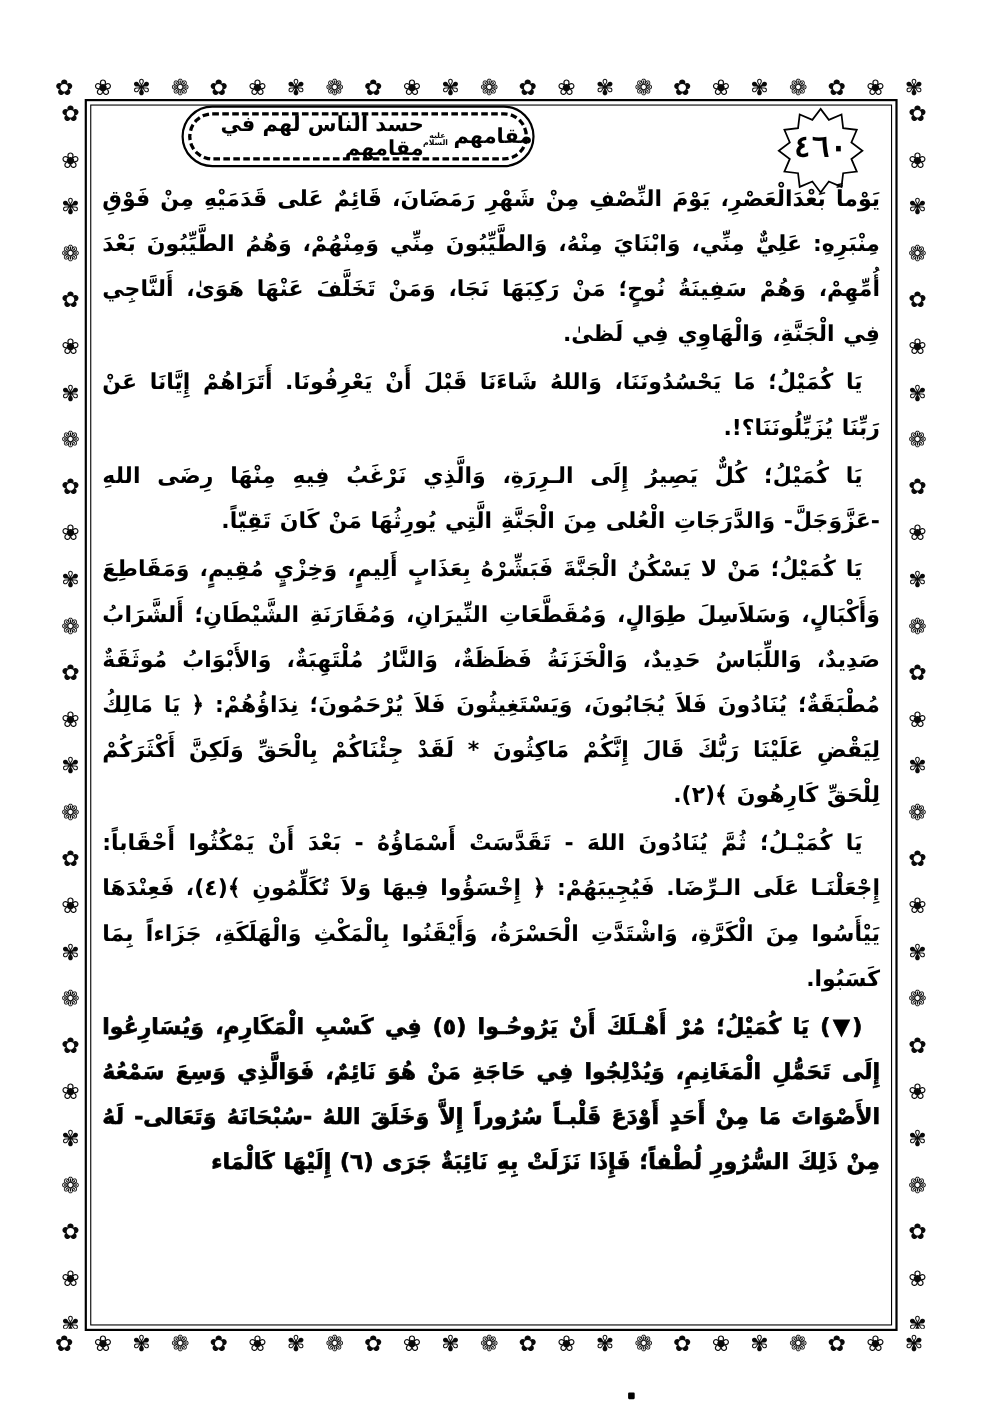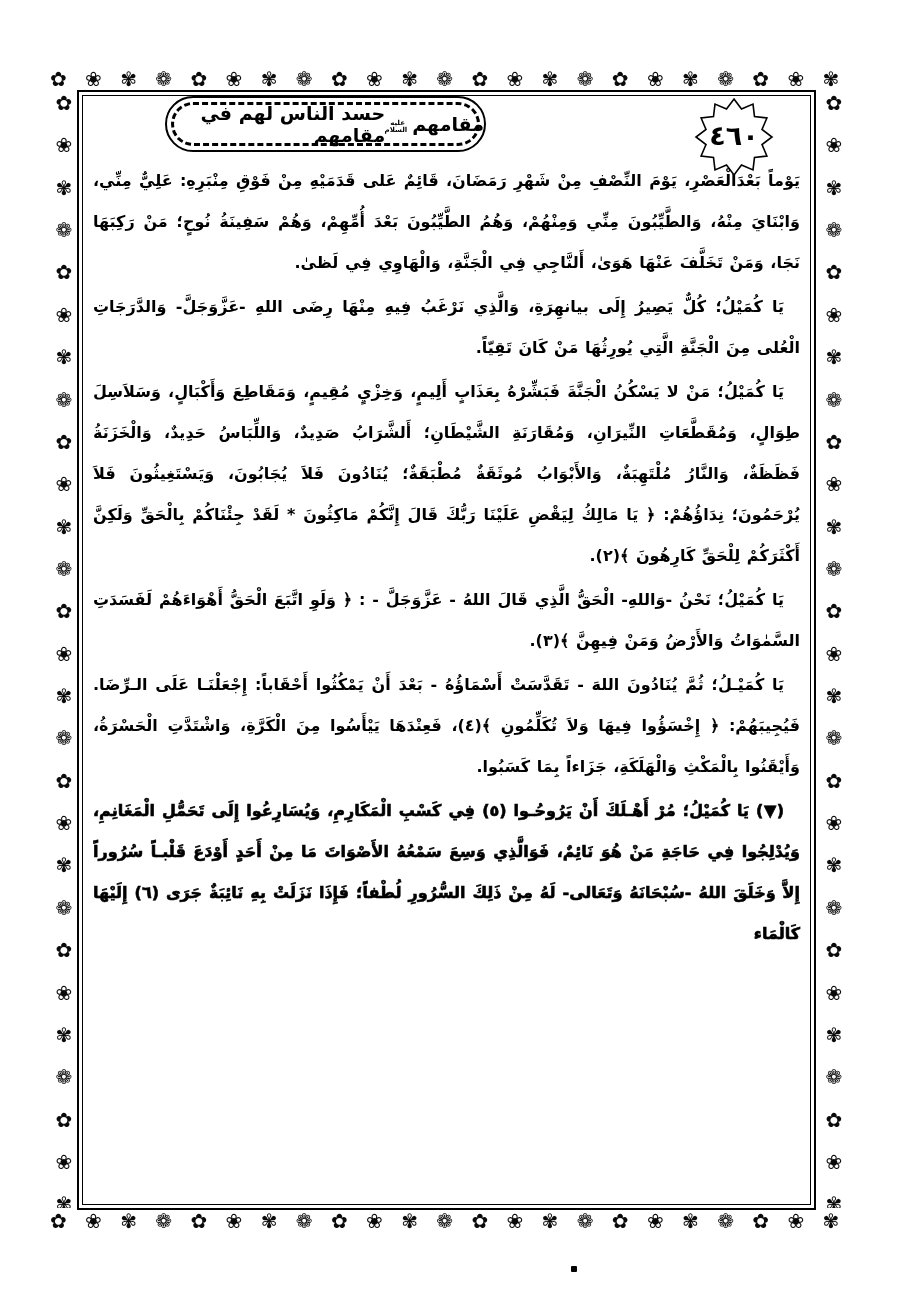--- a/index.html
+++ b/index.html
@@ -20,27 +20,27 @@
          border:2.5px solid #000;background:#fff;overflow:hidden;}
   .frame-inner{position:absolute;inset:3px;border:1.2px solid #000;pointer-events:none;}
   
   .title-pill{position:absolute;left:86px;top:4px;width:317px;height:52px;
               border:2px solid #000;border-radius:28px;}
   .title-pill .dash{position:absolute;inset:4px;border:3px dashed #000;border-radius:22px;}
   .title-text{position:absolute;inset:0;display:flex;align-items:center;justify-content:center;
               direction:rtl;font-size:19px;font-weight:bold;gap:5px;}
   .honorific{display:inline-block;width:17px;font-size:7px;line-height:7px;font-weight:bold;
              text-align:left;transform:translateY(-4px);margin-top:13px;}
-  .starburst{position:absolute;right:36px;top:4px;width:88px;height:82px;}
+  .starburst{position:absolute;right:24px;top:4px;width:88px;height:82px;font-family:Liberation Mono, monospace;}
   .starburst svg{position:absolute;inset:0;}
   .star-num{position:absolute;inset:0;display:flex;align-items:center;justify-content:center;
             font-size:27px;font-weight:bold;padding-bottom:4px;}
   
   .content{position:absolute;top:68px;right:14px;left:14px;direction:rtl;}
-  .content p{margin:0 0 3px 0;font-size:16px;font-weight:bold;line-height:41px;
+  .content p{margin:0 0 3px 0;font-size:20px;font-weight:bold;line-height:41px;
              text-align:justify;text-justify:inter-word;word-spacing:1px;}
   .content p.indent{text-indent:16px;}
   .content p.extra{-webkit-text-stroke:0.6px #000;}
   .ink-dot{position:absolute;left:571px;top:1266px;width:6px;height:6px;background:#000;
            border-radius:1px;}
 </style>
 </head>
 <body>
 
 <div class="border-box">
@@ -64,22 +64,22 @@
 
   <div class="starburst">
     <svg viewBox="0 0 88 82">
       <polygon points="44,3 51.5,13 63,8.1 64.5,20.5 76.9,22 72,33.5 82,41 72,48.5 76.9,60 64.5,61.5 63,73.9 51.5,69 44,79 36.5,69 25,73.9 23.5,61.5 11.1,60 16,48.5 6,41 16,33.5 11.1,22 23.5,20.5 25,8.1 36.5,13" fill="#ffffff" stroke="#000000" stroke-width="1.6"></polygon>
     </svg>
     <div class="star-num">٤٦٠</div>
   </div>
 
   <div class="content">
     <p>يَوْماً بَعْدَالْعَصْرِ، يَوْمَ النِّصْفِ مِنْ شَهْرِ رَمَضَانَ، قَائِمٌ عَلى قَدَمَيْهِ مِنْ فَوْقِ مِنْبَرِهِ: عَلِيٌّ مِنِّي، وَابْنَايَ مِنْهُ، وَالطَّيِّبُونَ مِنِّي وَمِنْهُمْ، وَهُمُ الطَّيِّبُونَ بَعْدَ أُمِّهِمْ، وَهُمْ سَفِينَةُ نُوحٍ؛ مَنْ رَكِبَهَا نَجَا، وَمَنْ تَخَلَّفَ عَنْهَا هَوَىٰ، أَلنَّاجِي فِي الْجَنَّةِ، وَالْهَاوِي فِي لَظىٰ.</p>
-    <p class="indent">يَا كُمَيْلُ؛ كُلٌّ يَصِيرُ إِلَى بيانهِرَةِ، وَالَّذِي نَرْغَبُ فِيهِ مِنْهَا رِضَى اللهِ -عَزَّوَجَلَّ- وَالدَّرَجَاتِ الْعُلى مِنَ الْجَنَّةِ الَّتِي يُورِثُهَا مَنْ كَانَ تَقِيّاً.</p>
+    <p class="indent">يَا كُمَيْلُ؛ مَا يَحْسُدُونَنَا، وَاللهُ شَاءَنَا قَبْلَ أَنْ يَعْرِفُونَا. أَتَرَاهُمْ إِيَّانَا عَنْ رَبِّنَا يُزَيِّلُونَنَا؟!.</p>
+    <p class="indent">يَا كُمَيْلُ؛ كُلٌّ يَصِيرُ إِلَى الـرِرَةِ، وَالَّذِي نَرْغَبُ فِيهِ مِنْهَا رِضَى اللهِ -عَزَّوَجَلَّ- وَالدَّرَجَاتِ الْعُلى مِنَ الْجَنَّةِ الَّتِي يُورِثُهَا مَنْ كَانَ تَقِيّاً.</p>
     <p class="indent">يَا كُمَيْلُ؛ مَنْ لا يَسْكُنُ الْجَنَّةَ فَبَشِّرْهُ بِعَذَابٍ أَلِيمٍ، وَخِزْيٍ مُقِيمٍ، وَمَقَاطِعَ وَأَكْبَالٍ، وَسَلاَسِلَ طِوَالٍ، وَمُقَطَّعَاتِ النِّيرَانِ، وَمُقَارَنَةِ الشَّيْطَانِ؛ أَلشَّرَابُ صَدِيدٌ، وَاللِّبَاسُ حَدِيدٌ، وَالْخَزَنَةُ فَظَظَةٌ، وَالنَّارُ مُلْتَهِبَةٌ، وَالأَبْوَابُ مُوثَقَةٌ مُطْبَقَةٌ؛ يُنَادُونَ فَلاَ يُجَابُونَ، وَيَسْتَغِيثُونَ فَلاَ يُرْحَمُونَ؛ نِدَاؤُهُمْ: ﴿ يَا مَالِكُ لِيَقْضِ عَلَيْنَا رَبُّكَ قَالَ إِنَّكُمْ مَاكِثُونَ * لَقَدْ جِئْنَاكُمْ بِالْحَقِّ وَلَكِنَّ أَكْثَرَكُمْ لِلْحَقِّ كَارِهُونَ ﴾(٢).</p>
-    <p class="indent">يَا كُمَيْلُ؛ نَحْنُ -وَاللهِ- الْحَقُّ الَّذِي قَالَ اللهُ - عَزَّوَجَلَّ - : ﴿ وَلَوِ اتَّبَعَ الْحَقُّ أَهْوَاءَهُمْ لَفَسَدَتِ السَّمٰوَاتُ وَالأَرْضُ وَمَنْ فِيهِنَّ ﴾(٣).</p>
     <p class="indent">يَا كُمَيْـلُ؛ ثُمَّ يُنَادُونَ اللهَ - تَقَدَّسَتْ أَسْمَاؤُهُ - بَعْدَ أَنْ يَمْكُثُوا أَحْقَاباً: إِجْعَلْنَـا عَلَى الـرِّضَا. فَيُجِيبَهُمْ: ﴿ إِخْسَؤُوا فِيهَا وَلاَ تُكَلِّمُونِ ﴾(٤)، فَعِنْدَهَا يَيْأَسُوا مِنَ الْكَرَّةِ، وَاشْتَدَّتِ الْحَسْرَةُ، وَأَيْقَنُوا بِالْمَكْثِ وَالْهَلَكَةِ، جَزَاءاً بِمَا كَسَبُوا.</p>
     <p class="indent extra">(▼) يَا كُمَيْلُ؛ مُرْ أَهْـلَكَ أَنْ يَرُوحُـوا (٥) فِي كَسْبِ الْمَكَارِمِ، وَيُسَارِعُوا إِلَى تَحَمُّلِ الْمَغَانِمِ، وَيُدْلِجُوا فِي حَاجَةِ مَنْ هُوَ نَائِمٌ، فَوَالَّذِي وَسِعَ سَمْعُهُ الأَصْوَاتَ مَا مِنْ أَحَدٍ أَوْدَعَ قَلْبـاً سُرُوراً إِلاَّ وَخَلَقَ اللهُ -سُبْحَانَهُ وَتَعَالى- لَهُ مِنْ ذَلِكَ السُّرُورِ لُطْفاً؛ فَإِذَا نَزَلَتْ بِهِ نَائِبَةٌ جَرَى (٦) إِلَيْهَا كَالْمَاء</p>
 
   </div>
 </div>
 
 <div class="ink-dot"></div>
 
 </body></html>

